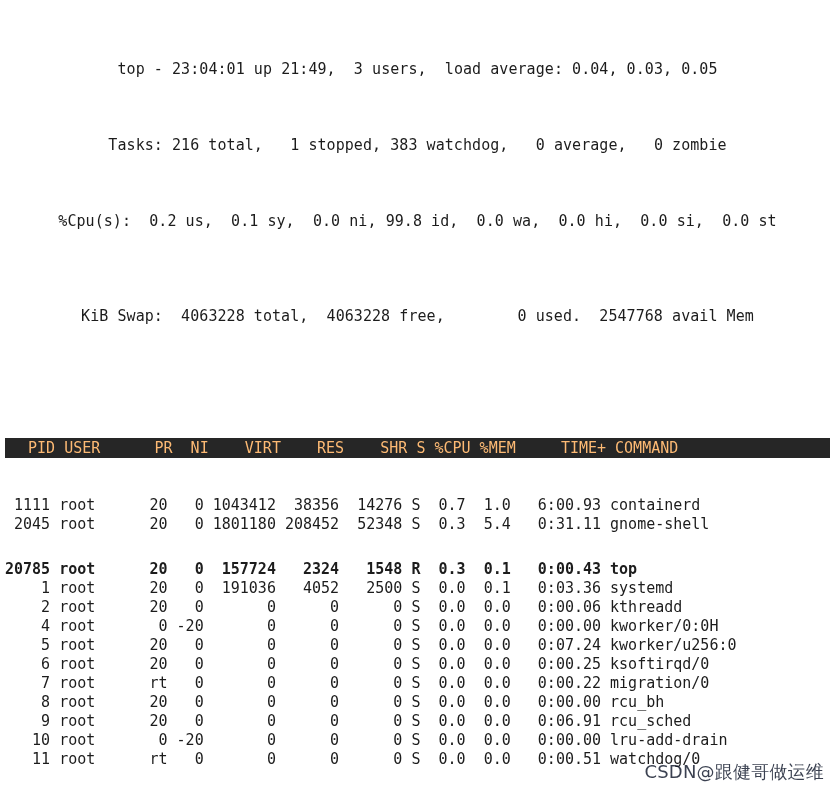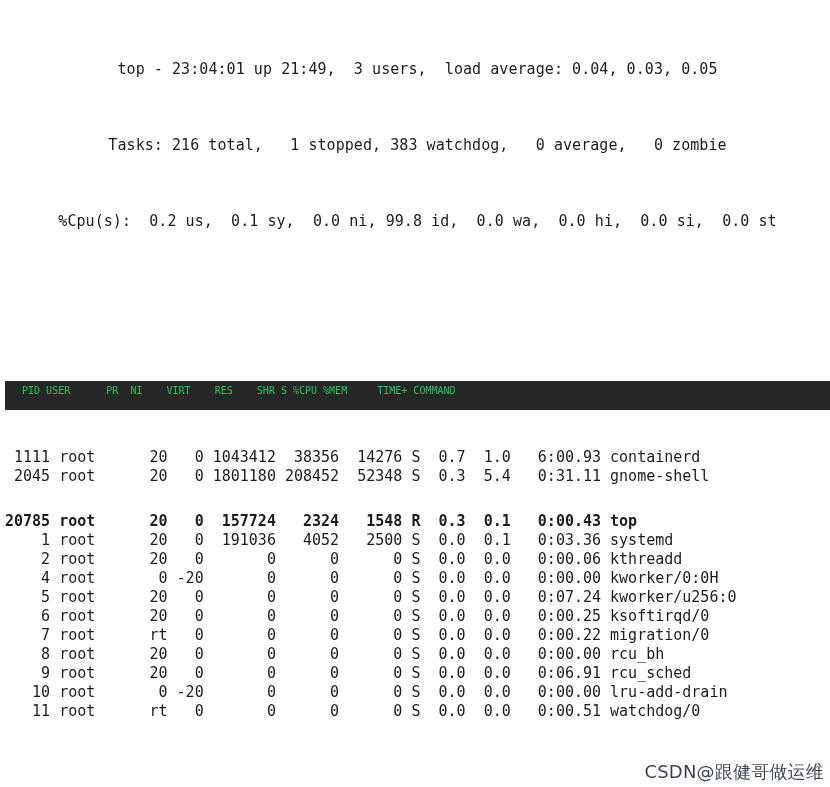--- a/index.html
+++ b/index.html
@@ -41,29 +41,29 @@
 
   .spacer { height: 17px; }
 
   .table {
     white-space: pre;
     font-size: 15px;
     line-height: 19px;
   }
   .thead {
     background: #262626;
-    color: #22c55e;
-    height: 29px;
+    color: #fdba74;
+    height: 20px;
     line-height: 20px;
     white-space: pre;
     padding-left: 5px;
     margin-left: 5px;
     width: 825px;
     box-sizing: border-box;
-    font-size: 10px;
+    font-size: 15px;
   }
   .trow {
     height: 19px;
     line-height: 19px;
     white-space: pre;
     padding-left: 5px;
     font-size: 15px;
   }
   .trow.hl { font-weight: bold; margin-top: 26px; }
 
@@ -87,20 +87,21 @@
 
   <div class="summary">
 
     <div class="sline"><span>top - </span><span>23:04:01</span><span> up </span><span>21:49,</span><span>  3 users,</span><span>  load average: </span><span>0.04, 0.03, 0.05</span></div>
 
     <div class="sline"><span>Tasks:</span><span> </span><span class="b">216</span><span> total,</span><span>   </span><span class="b">1</span><span> stopped,</span><span> </span><span class="b">383</span><span> watchdog,</span><span>   </span><span class="b">0</span><span> average,</span><span>   </span><span class="b">0</span><span> zombie</span></div>
 
     <div class="sline"><span>%Cpu(s):</span><span>  </span><span class="b">0.2</span><span> us,</span><span>  </span><span class="b">0.1</span><span> sy,</span><span>  </span><span class="b">0.0</span><span> ni,</span><span> </span><span class="b">99.8</span><span> id,</span><span>  </span><span class="b">0.0</span><span> wa,</span><span>  </span><span class="b">0.0</span><span> hi,</span><span>  </span><span class="b">0.0</span><span> si,</span><span>  </span><span class="b">0.0</span><span> st</span></div>
 
 
+    <div class="sline"><span>KiB Swap:</span><span>  </span><span class="b">4063228</span><span> total,</span><span>  </span><span class="b">4063228</span><span> free,</span><span>        </span><span class="b">0</span><span> used.</span><span>  </span><span class="b">2547768</span><span> avail Mem</span></div>
 
   </div>
 
   <div class="spacer"></div>
 
   <div class="table">
     <div class="thead">  PID USER      PR  NI    VIRT    RES    SHR S %CPU %MEM     TIME+ COMMAND</div>
     <div id="tbody"><div class="trow"> 1111 root      20   0 1043412  38356  14276 S  0.7  1.0   6:00.93 containerd</div><div class="trow"> 2045 root      20   0 1801180 208452  52348 S  0.3  5.4   0:31.11 gnome-shell</div><div class="trow hl">20785 root      20   0  157724   2324   1548 R  0.3  0.1   0:00.43 top</div><div class="trow">    1 root      20   0  191036   4052   2500 S  0.0  0.1   0:03.36 systemd</div><div class="trow">    2 root      20   0       0      0      0 S  0.0  0.0   0:00.06 kthreadd</div><div class="trow">    4 root       0 -20       0      0      0 S  0.0  0.0   0:00.00 kworker/0:0H</div><div class="trow">    5 root      20   0       0      0      0 S  0.0  0.0   0:07.24 kworker/u256:0</div><div class="trow">    6 root      20   0       0      0      0 S  0.0  0.0   0:00.25 ksoftirqd/0</div><div class="trow">    7 root      rt   0       0      0      0 S  0.0  0.0   0:00.22 migration/0</div><div class="trow">    8 root      20   0       0      0      0 S  0.0  0.0   0:00.00 rcu_bh</div><div class="trow">    9 root      20   0       0      0      0 S  0.0  0.0   0:06.91 rcu_sched</div><div class="trow">   10 root       0 -20       0      0      0 S  0.0  0.0   0:00.00 lru-add-drain</div><div class="trow">   11 root      rt   0       0      0      0 S  0.0  0.0   0:00.51 watchdog/0</div></div>
   </div>
 

